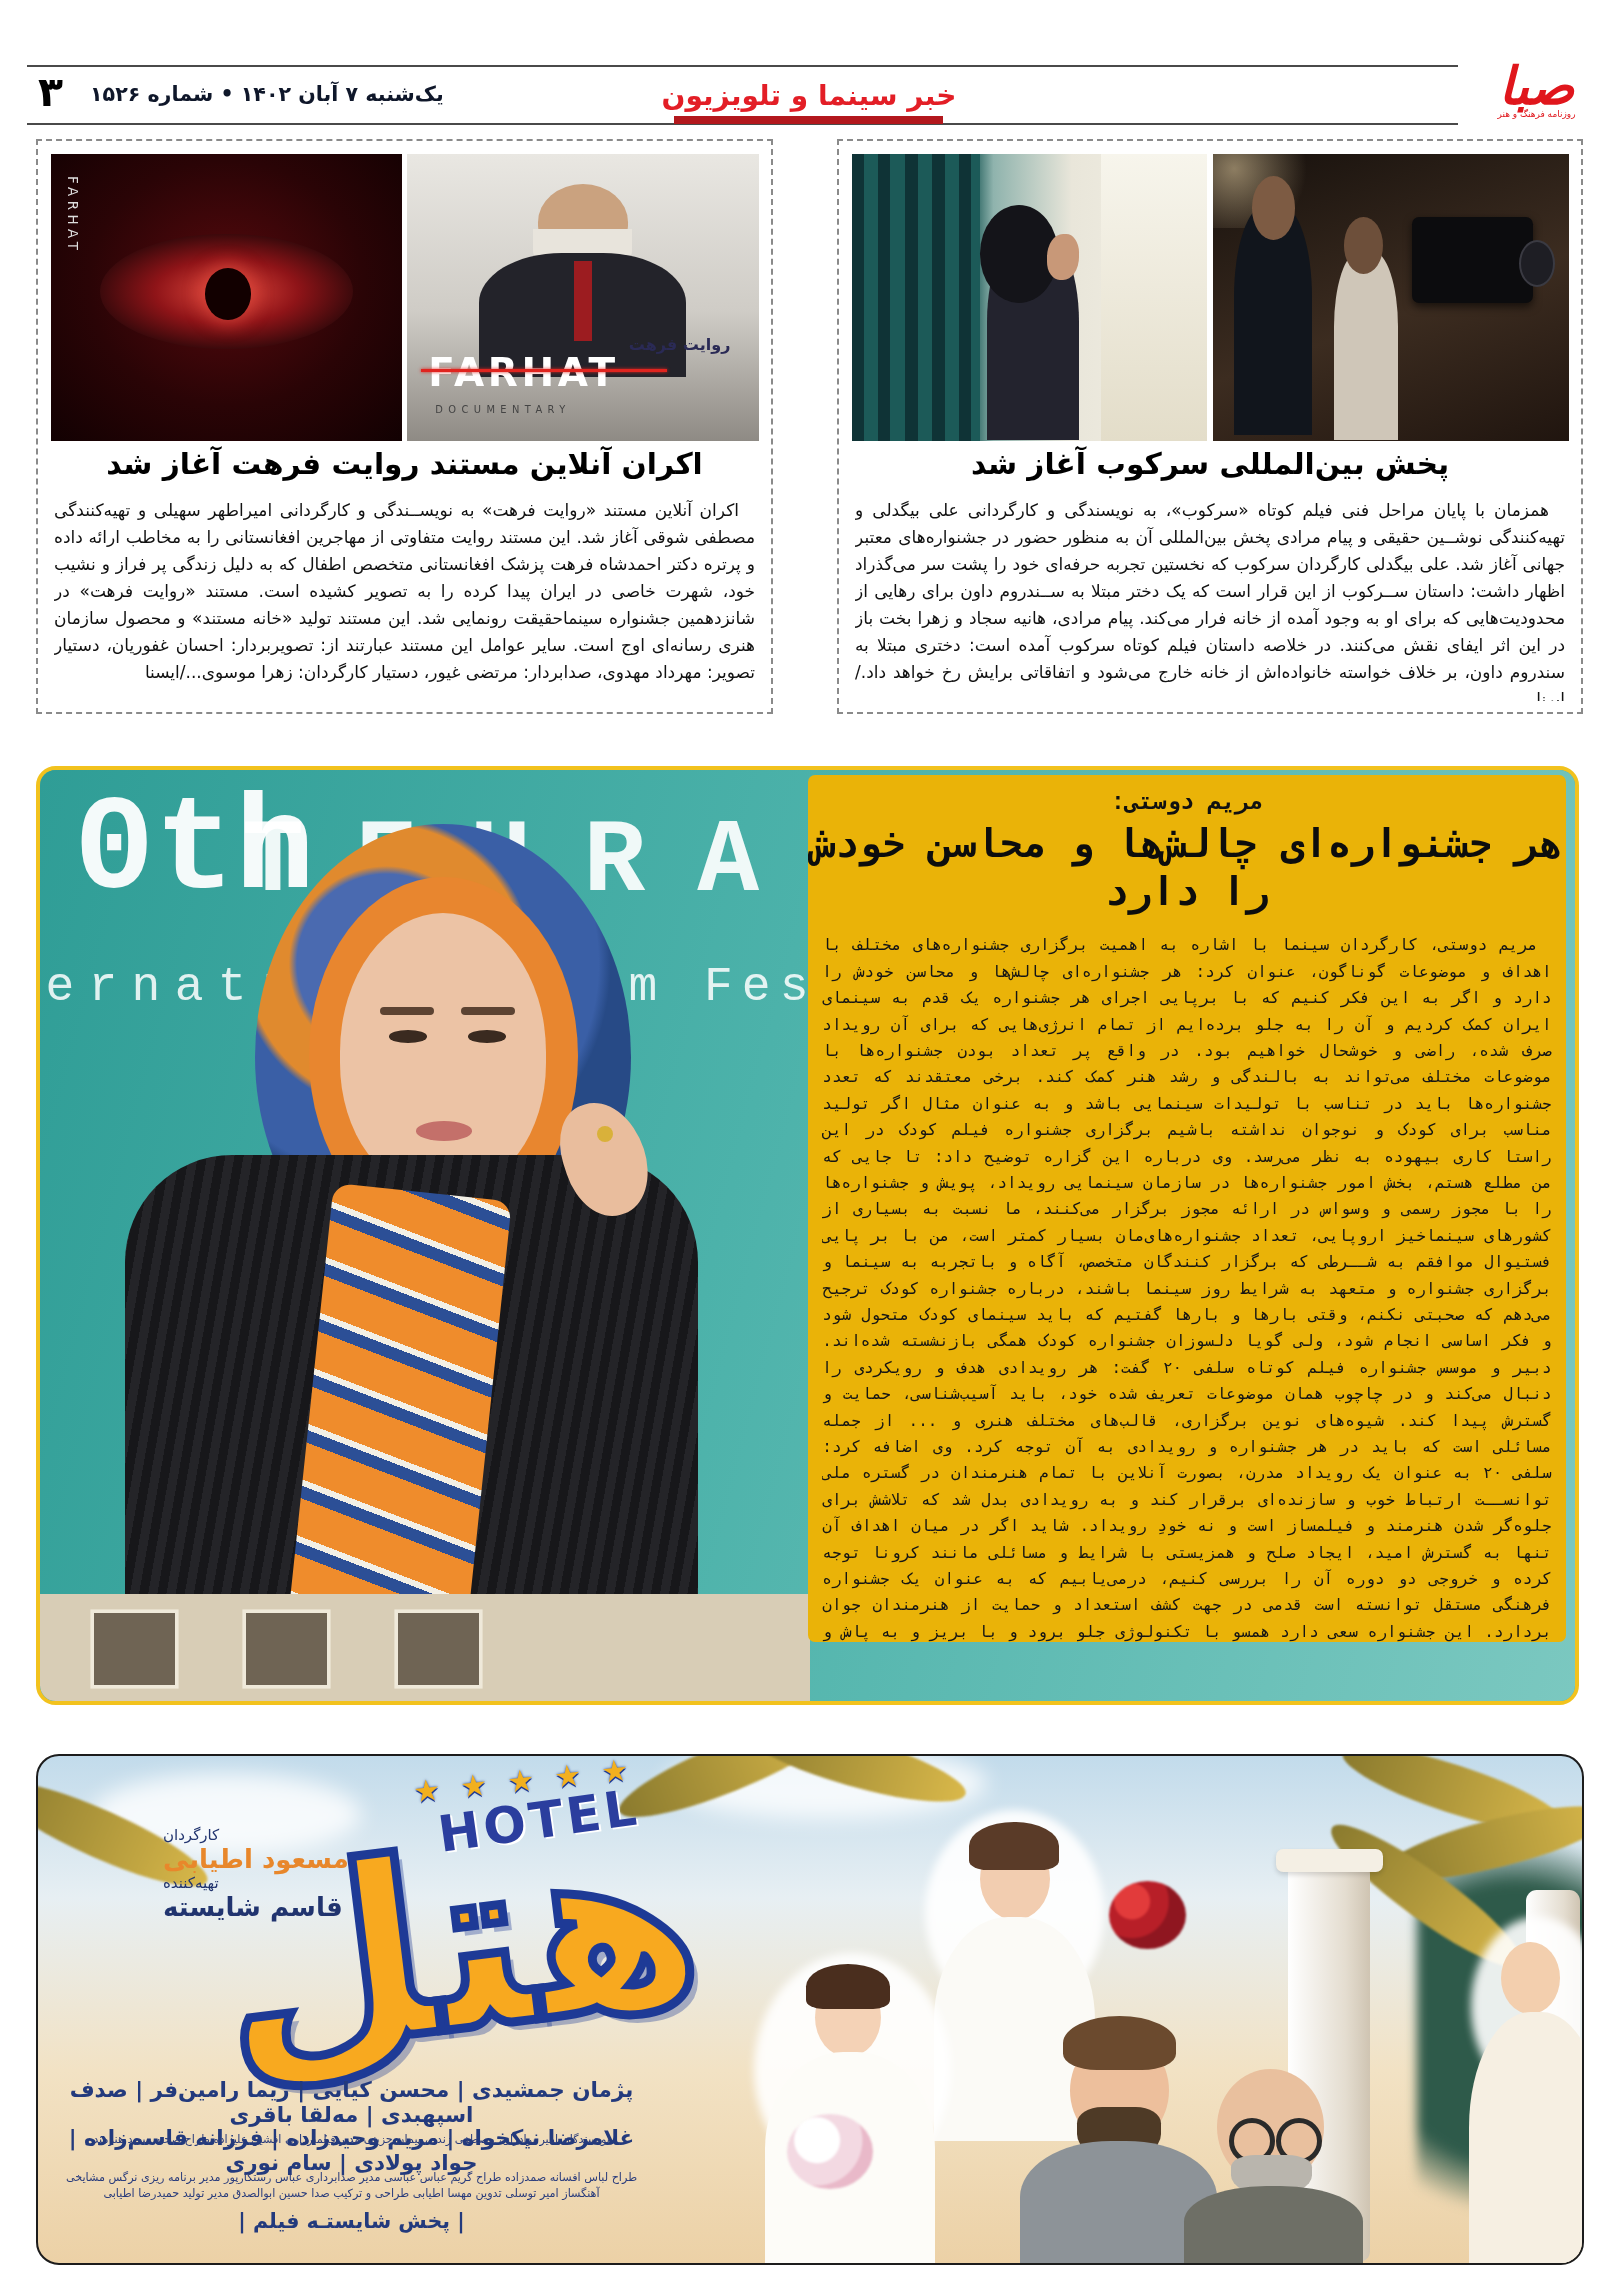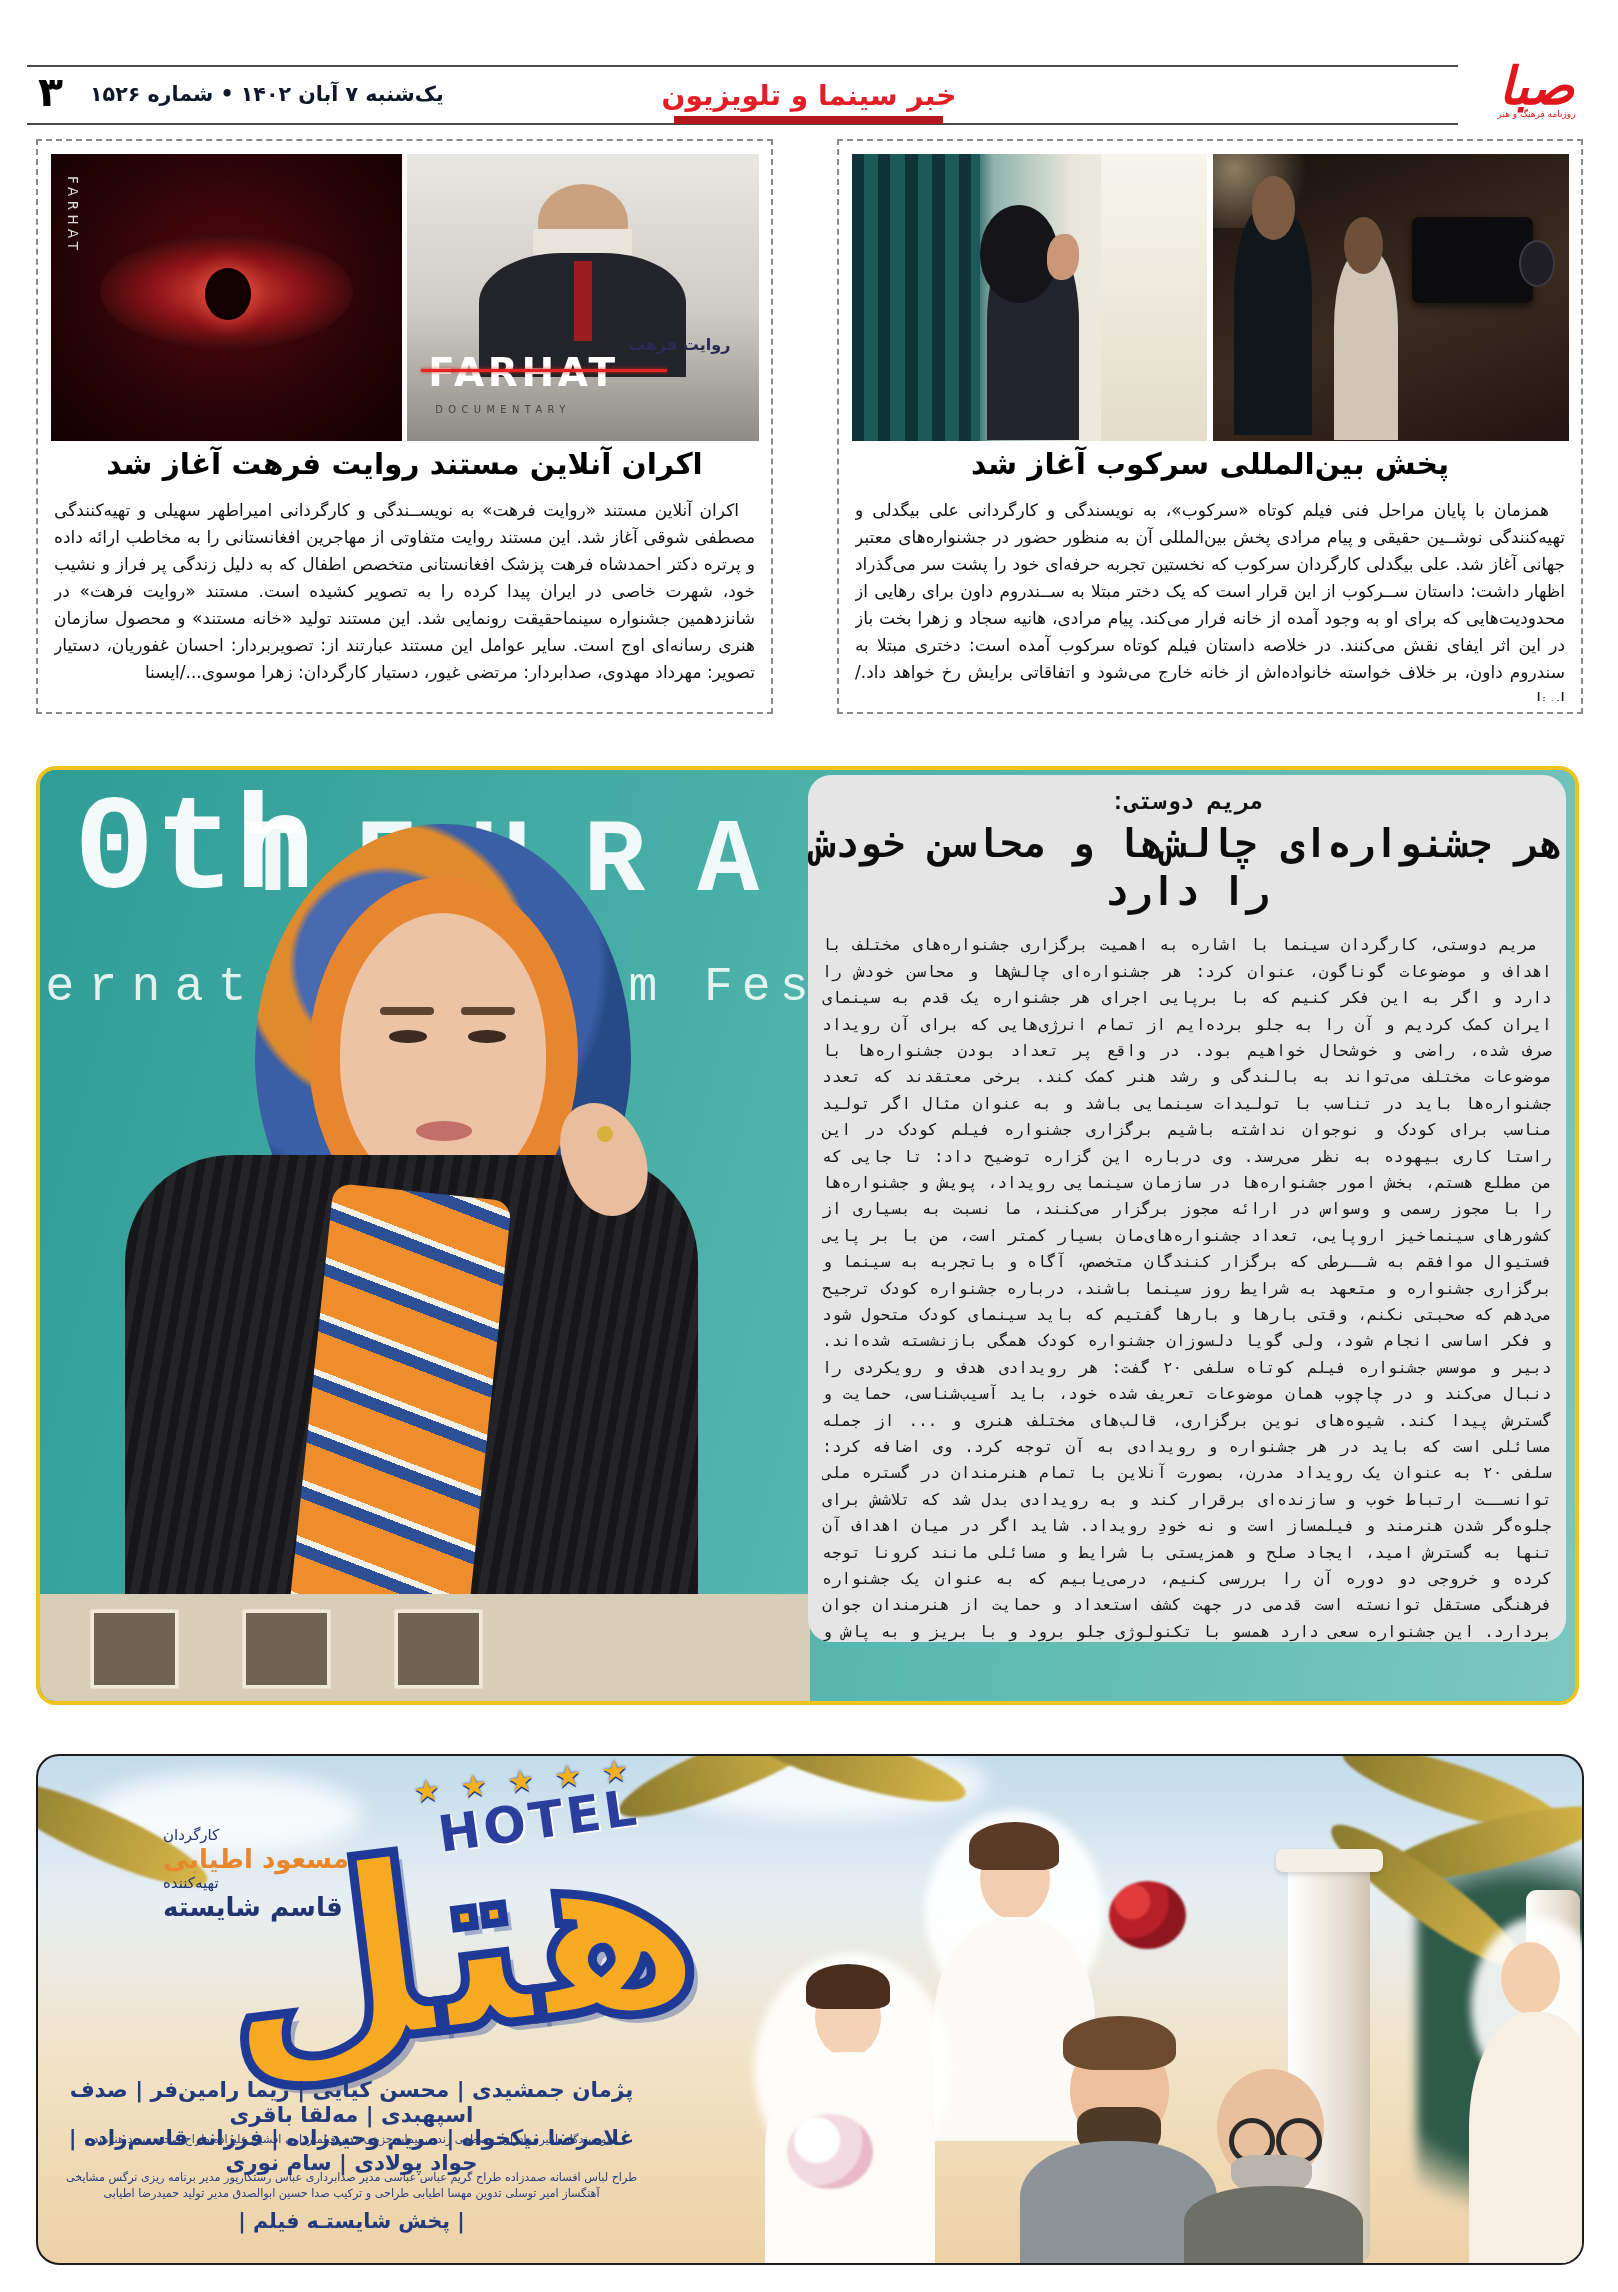--- a/index.html
+++ b/index.html
@@ -74,21 +74,21 @@
   .w-eye2{position:absolute;left:428px;top:260px;width:38px;height:12.5px;border-radius:50%;background:#3a2a20;}
   .w-lips{position:absolute;left:376px;top:351px;width:56px;height:19.7px;border-radius:50%;background:#c4706a;}
   .w-coat{position:absolute;left:85px;top:385px;width:573px;height:546px;border-radius:107px 107px 0 0;
           background:repeating-linear-gradient(100deg,#17171a 0 9px,#242428 9px 18px);}
   .w-drape{position:absolute;left:269px;top:421px;width:179px;height:466px;transform:rotate(6deg);
            background:repeating-linear-gradient(15deg,#ef8c2c 0 36px,#2c4f96 36px 48px,#f3f0e6 48px 54px);border-radius:18px;}
   .w-hand{position:absolute;left:524px;top:331px;width:81px;height:116px;border-radius:45% 55% 50% 50%;background:#e9bd9d;transform:rotate(-18deg);}
   .w-ring{position:absolute;left:557px;top:356px;width:16px;height:16px;border-radius:50%;background:#d9b13a;}
   .f-wall{position:absolute;left:0;bottom:0;width:770px;height:107px;background:#d8cdb6;}
   .f-frame{position:absolute;bottom:16px;width:81px;height:72px;background:#6f6454;box-shadow:0 0 0 3.6px #efe9da;}
-  .f-panel{position:absolute;left:768px;top:5.4px;width:758px;height:867px;background:#e5e5e5;border-radius:23px;overflow:hidden;}
+  .f-panel{position:absolute;left:768px;top:5.4px;width:758px;height:867px;background:#eab308;border-radius:7px;overflow:hidden;}
   .f-kicker{margin-top:12.5px;text-align:center;font-size:23px;font-weight:bold;color:#111;}
   .f-headline{margin-top:5.4px;text-align:center;font-size:39px;font-weight:bold;color:#0d0d0d;}
   .f-body{margin:16px 14.3px 0 14.3px;height:754px;font-size:16px;line-height:26.4px;text-align:justify;color:#151515;overflow:hidden;text-indent:14.3px;}
   
   .poster{position:absolute;left:36px;top:1754px;width:1544px;height:507px;border-radius:23px;border:2.7px solid #1c1c1c;
           overflow:hidden;background:linear-gradient(180deg,#c2dbeb 0%,#e7eff3 28%,#f2e2c4 62%,#ecd1a6 100%);}
   .cloud{position:absolute;border-radius:50%;background:rgba(255,255,255,.8);filter:blur(10.7px);}
   .frond{position:absolute;width:233px;height:48px;border-radius:50%;filter:blur(0.9px);
          background:linear-gradient(90deg,#8a7a2e,#d9b84a);}
   .foliage{position:absolute;background:radial-gradient(circle,#2e5a4a 0 55%,transparent 75%);filter:blur(5.4px);}

